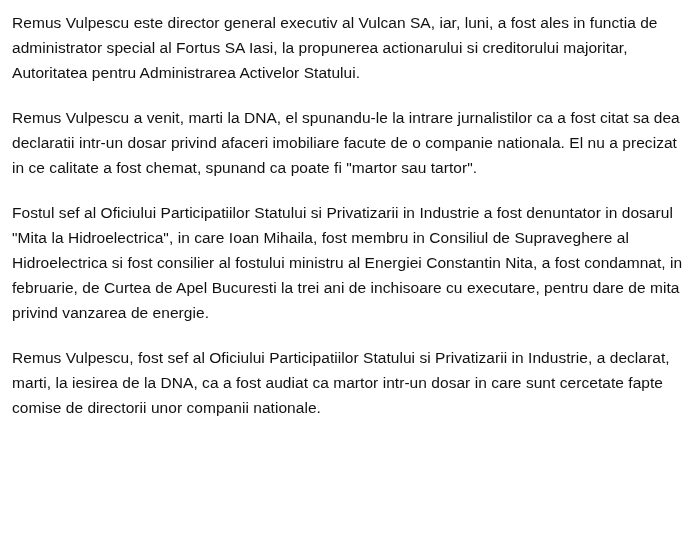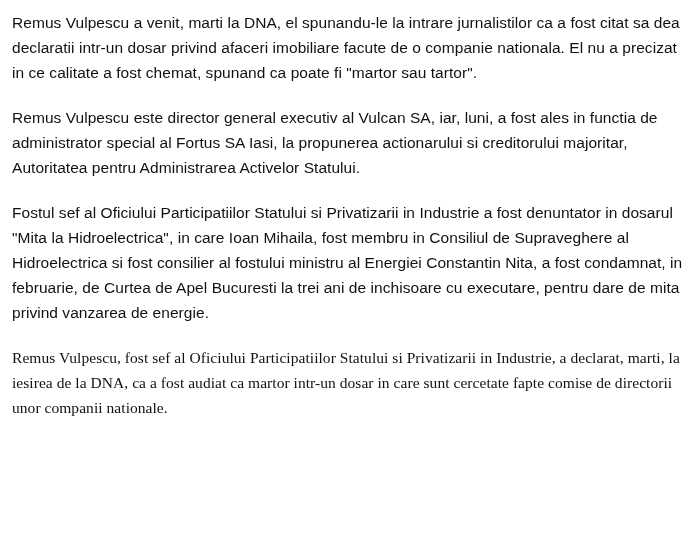--- a/index.html
+++ b/index.html
@@ -22,24 +22,23 @@
   .para {
     font-size: 15.5px;
     line-height: 25px;
     margin: 0 0 20px 0;
     text-align: left;
     color: #111111;
     letter-spacing: 0.05px;
   }
   .para:last-child {
     margin-bottom: 16px;
-    font-family: Liberation Serif, serif;
   }
 </style>
 </head>
 <body>
 
 <div class="article">
+  <p class="para">Remus Vulpescu este director general executiv al Vulcan SA, iar, luni, a fost ales in functia de administrator special al Fortus SA Iasi, la propunerea actionarului si creditorului majoritar, Autoritatea pentru Administrarea Activelor Statului.</p>
   <p class="para">Remus Vulpescu a venit, marti la DNA, el spunandu-le la intrare jurnalistilor ca a fost citat sa dea declaratii intr-un dosar privind afaceri imobiliare facute de o companie nationala. El nu a precizat in ce calitate a fost chemat, spunand ca poate fi "martor sau tartor".</p>
-  <p class="para">Remus Vulpescu este director general executiv al Vulcan SA, iar, luni, a fost ales in functia de administrator special al Fortus SA Iasi, la propunerea actionarului si creditorului majoritar, Autoritatea pentru Administrarea Activelor Statului.</p>
   <p class="para">Fostul sef al Oficiului Participatiilor Statului si Privatizarii in Industrie a fost denuntator in dosarul "Mita la Hidroelectrica", in care Ioan Mihaila, fost membru in Consiliul de Supraveghere al Hidroelectrica si fost consilier al fostului ministru al Energiei Constantin Nita, a fost condamnat, in februarie, de Curtea de Apel Bucuresti la trei ani de inchisoare cu executare, pentru dare de mita privind vanzarea de energie.</p>
   <p class="para">Remus Vulpescu, fost sef al Oficiului Participatiilor Statului si Privatizarii in Industrie, a declarat, marti, la iesirea de la DNA, ca a fost audiat ca martor intr-un dosar in care sunt cercetate fapte comise de directorii unor companii nationale.</p>
 </div>
 
 </body></html>

